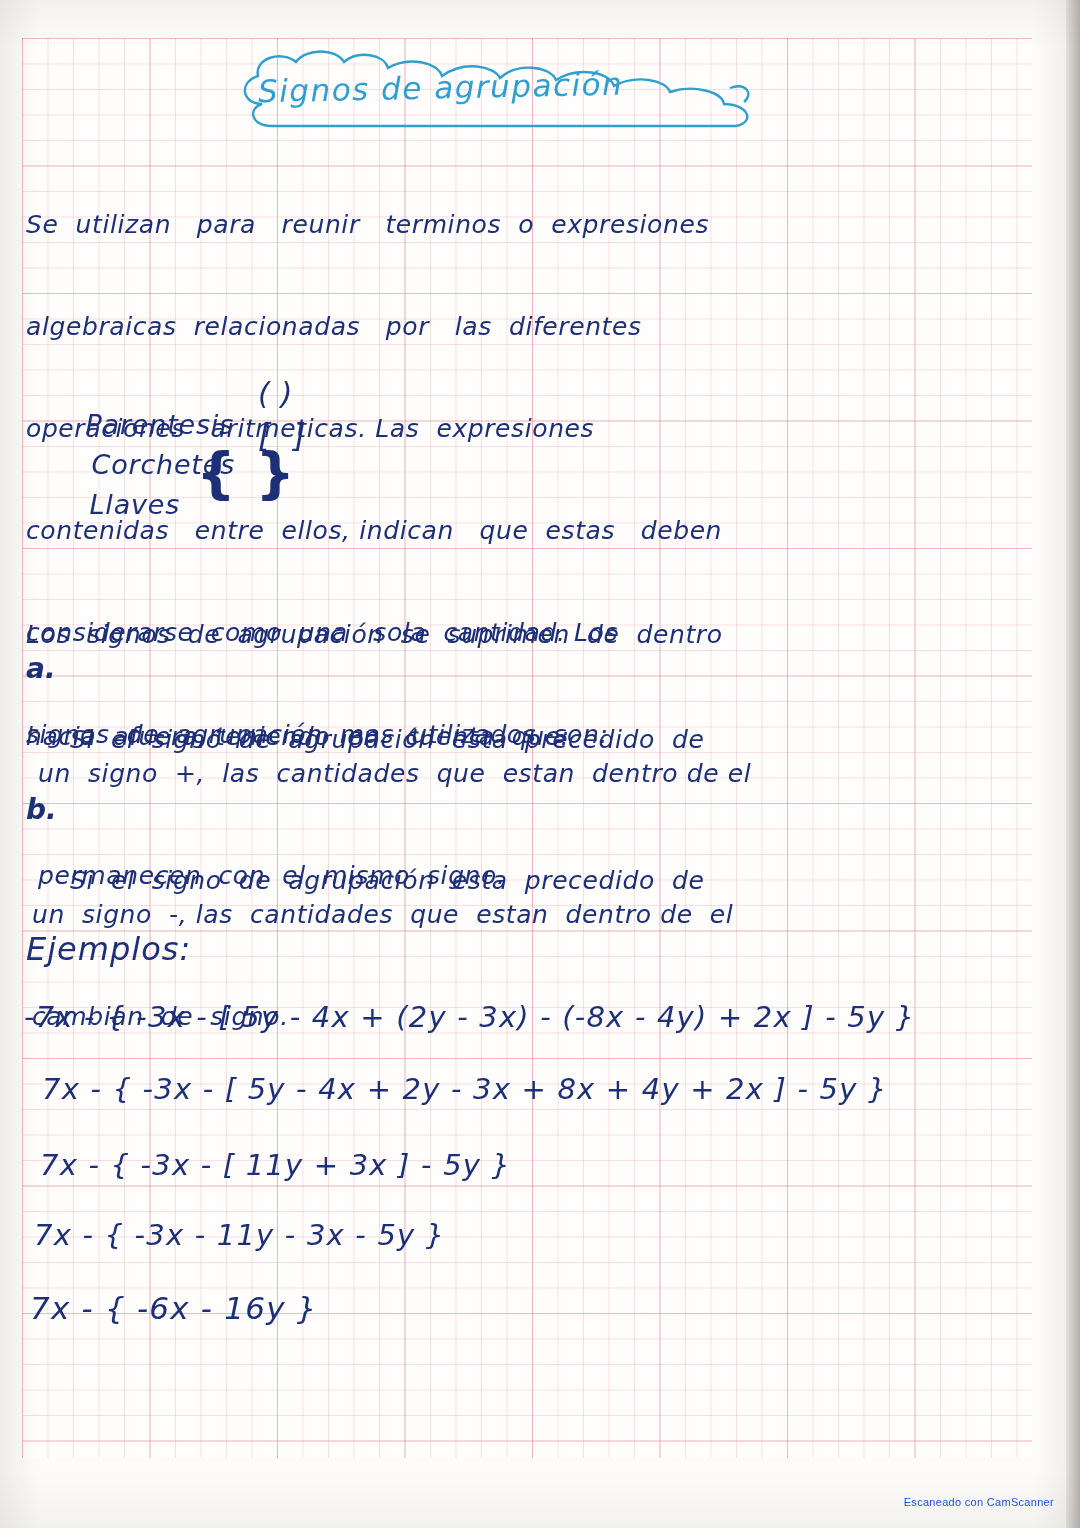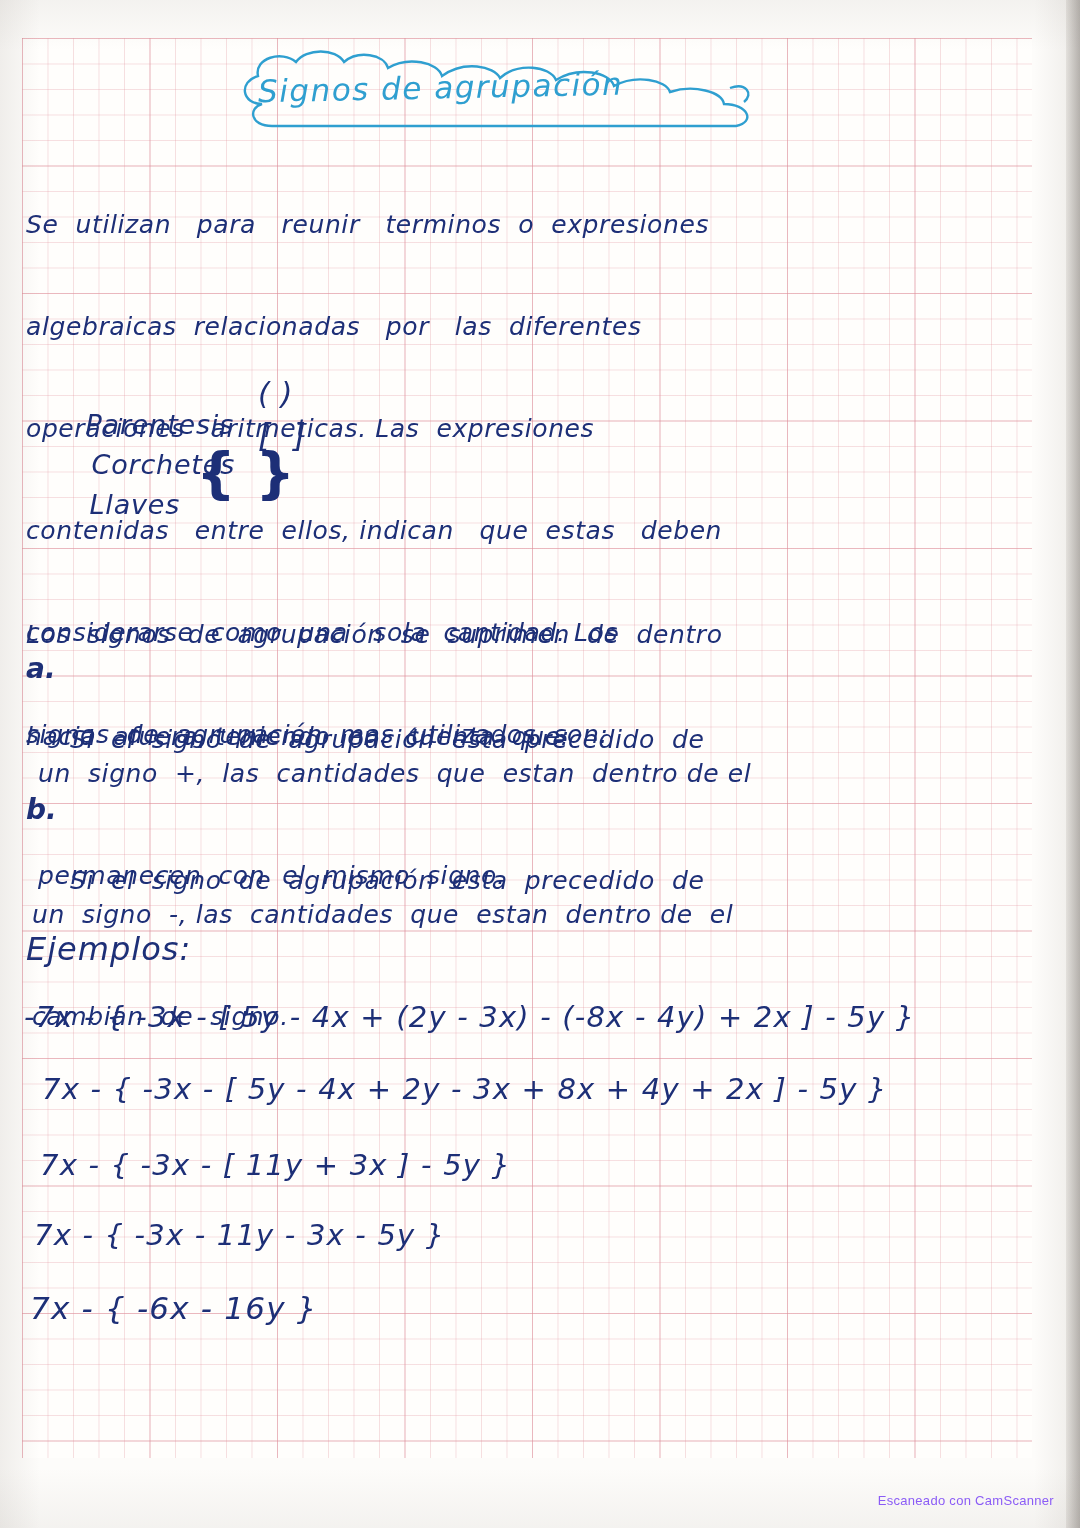--- a/index.html
+++ b/index.html
@@ -127,22 +127,22 @@
     font-style: italic;
     letter-spacing: 1.2px;
     white-space: pre;
   }
 
   
   #footer {
     position: absolute;
     right: 26px;
     bottom: 20px;
-    font-size: 13px;
-    color: #8b5cf6;
+    font-size: 11px;
+    color: #1d4ed8;
     font-family: "Liberation Sans", sans-serif;
     letter-spacing: 0.3px;
   }
 
   
   .marker {
     position: absolute;
     font-size: 28px;
     color: #1d2f77;
     font-style: italic;

